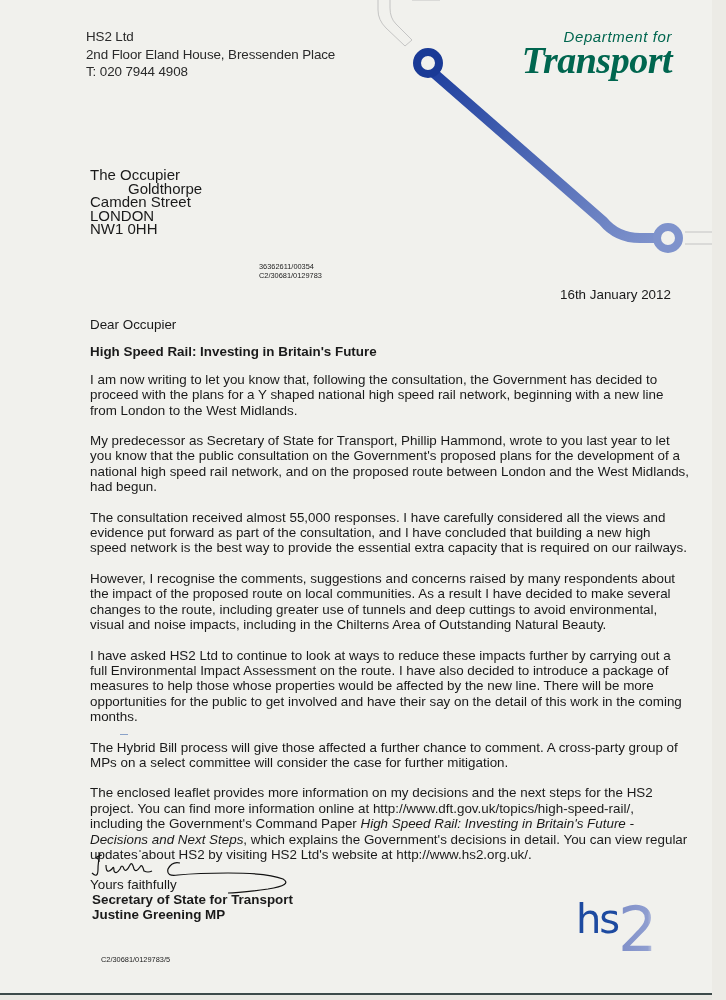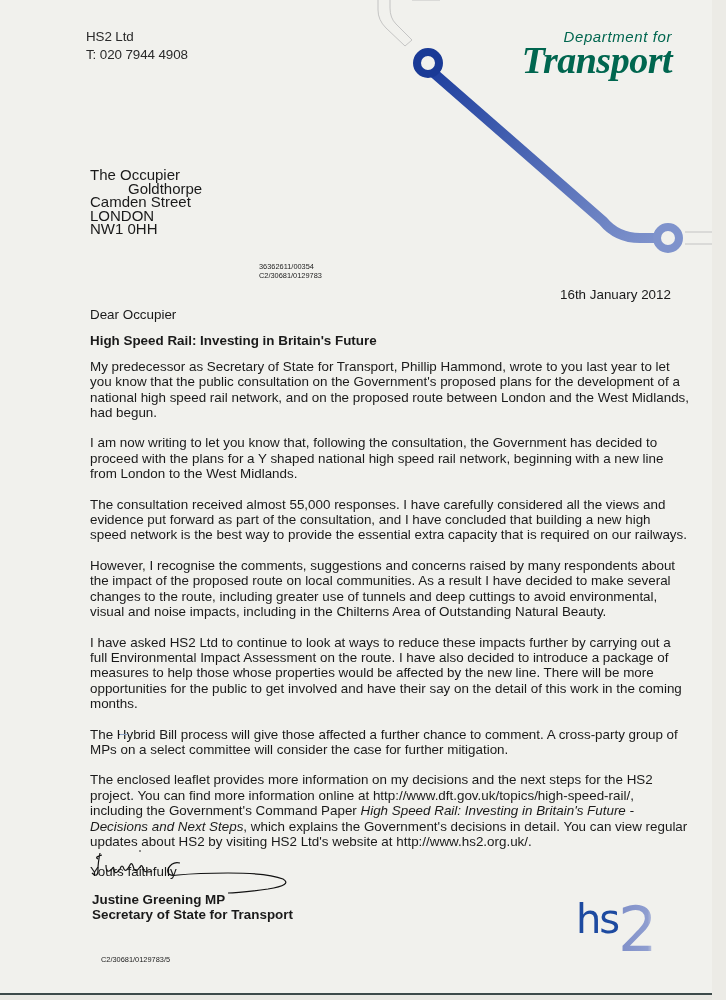--- a/index.html
+++ b/index.html
@@ -44,21 +44,21 @@
     }
     .date {
       position: absolute; left: 560px; top: 275px;
       font-size: 13.4px;
       margin-top: 12px;
     }
     .body {
       position: absolute; left: 90px; top: 305px; width: 600px;
       font-size: 13.4px; line-height: 15.4px;
     }
-    .body p { margin: 2px 0 15px 0; }
+    .body p { margin: 12px 0 15px 0; }
     .body .salutation { margin-bottom: 11px; }
     .body .subject { font-weight: bold; margin-bottom: 10px; }
     .body .closing { margin-bottom: 0; }
     .signature-svg { position: absolute; left: 88px; top: 849px; width: 240px; height: 46px; }
     .signer {
       position: absolute; left: 92px; top: 893px;
       font-size: 13.4px; line-height: 14.6px; font-weight: bold;
     }
     .hs2-logo { position: absolute; left: 574px; top: 893px; width: 130px; height: 70px; }
     .footer-ref {
@@ -92,20 +92,21 @@
   <circle cx="668" cy="238" r="11" fill="#f1f1ed" stroke="#7f93cc" stroke-width="8"></circle>
 </svg>
 
 <div class="dft-logo">
   <div class="line1">Department for</div>
   <div class="line2">Transport</div>
 </div>
 
 <div class="sender">
   <div>HS2 Ltd</div>
+  <div>2nd Floor Eland House, Bressenden Place</div>
   <div>T: 020 7944 4908</div>
 </div>
 
 <div class="recipient">
   <div>The Occupier</div>
   <div class="indent">Goldthorpe</div>
   <div>Camden Street</div>
   <div>LONDON</div>
   <div>NW1 0HH</div>
 </div>
@@ -113,41 +114,41 @@
 <div class="refs">
   <div>36362611/00354</div>
   <div>C2/30681/0129783</div>
 </div>
 
 <div class="date">16th January 2012</div>
 
 <div class="body">
   <p class="salutation">Dear Occupier</p>
   <p class="subject">High Speed Rail: Investing in Britain's Future</p>
+  <p>I am now writing to let you know that, following the consultation, the Government has decided to proceed with the plans for a Y shaped national high speed rail network, beginning with a new line from London to the West Midlands.</p>
   <p>My predecessor as Secretary of State for Transport, Phillip Hammond, wrote to you last year to let you know that the public consultation on the Government's proposed plans for the development of a national high speed rail network, and on the proposed route between London and the West Midlands, had begun.</p>
-  <p>I am now writing to let you know that, following the consultation, the Government has decided to proceed with the plans for a Y shaped national high speed rail network, beginning with a new line from London to the West Midlands.</p>
   <p>The consultation received almost 55,000 responses.  I have carefully considered all the views and evidence put forward as part of the consultation, and I have concluded that building a new high speed network is the best way to provide the essential extra capacity that is required on our railways.</p>
   <p>However, I recognise the comments, suggestions and concerns raised by many respondents about the impact of the proposed route on local communities. As a result I have decided to make several changes to the route, including greater use of tunnels and deep cuttings to avoid environmental, visual and noise impacts, including in the Chilterns Area of Outstanding Natural Beauty.</p>
   <p>I have asked HS2 Ltd to continue to look at ways to reduce these impacts further by carrying out a full Environmental Impact Assessment on the route.  I have also decided to introduce a package of measures to help those whose properties would be affected by the new line.  There will be more opportunities for the public to get involved and have their say on the detail of this work in the coming months.</p>
   <p>The Hybrid Bill process will give those affected a further chance to comment. A cross-party group of MPs on a select committee will consider the case for further mitigation.</p>
   <p><span>The enclosed leaflet provides more information on my decisions and the next steps for the HS2 project.  You can find more information online at </span><span>http://www.dft.gov.uk/topics/high-speed-rail/</span><span>, including the Government's Command Paper </span><i>High Speed Rail: Investing in Britain's Future - Decisions and Next Steps</i><span>, which explains the Government's decisions in detail.  You can view regular updates about HS2 by visiting HS2 Ltd's website at </span><span>http://www.hs2.org.uk/</span><span>.</span></p>
   <p class="closing">Yours faithfully</p>
 </div>
 
 <div class="mark"></div>
 
 <svg class="signature-svg" viewBox="0 0 240 46">
   <path d="M12 4 Q10 14 10 20 Q10 30 4 24 M10 10 Q6 8 14 6 M18 16 Q18 26 24 20 Q26 16 26 22 Q28 26 32 20 Q34 14 36 20 Q38 24 42 16 Q44 12 46 20 Q48 24 52 18 Q54 14 56 22 Q60 24 64 22" fill="none" stroke="#111" stroke-width="1.2"></path>
   <path d="M92 14 Q84 12 80 20 Q78 28 90 26 Q110 24 140 24 Q180 24 195 30 Q205 36 180 40 Q150 44 140 44" fill="none" stroke="#111" stroke-width="1.2"></path>
   <circle cx="52" cy="2" r="0.8" fill="#111"></circle>
 </svg>
 
 <div class="signer">
+  <div>Secretary of State for Transport</div>
   <div>Justine Greening MP</div>
-  <div>Secretary of State for Transport</div>
 </div>
 
 <svg class="hs2-logo" viewBox="0 0 130 70">
   <defs>
     <linearGradient id="twoGrad" x1="0" y1="0" x2="1" y2="0">
       <stop offset="0" stop-color="#7f8fc8"></stop>
       <stop offset="0.75" stop-color="#8f9ed0"></stop>
       <stop offset="1" stop-color="#f1f1ed"></stop>
     </linearGradient>
   </defs>

